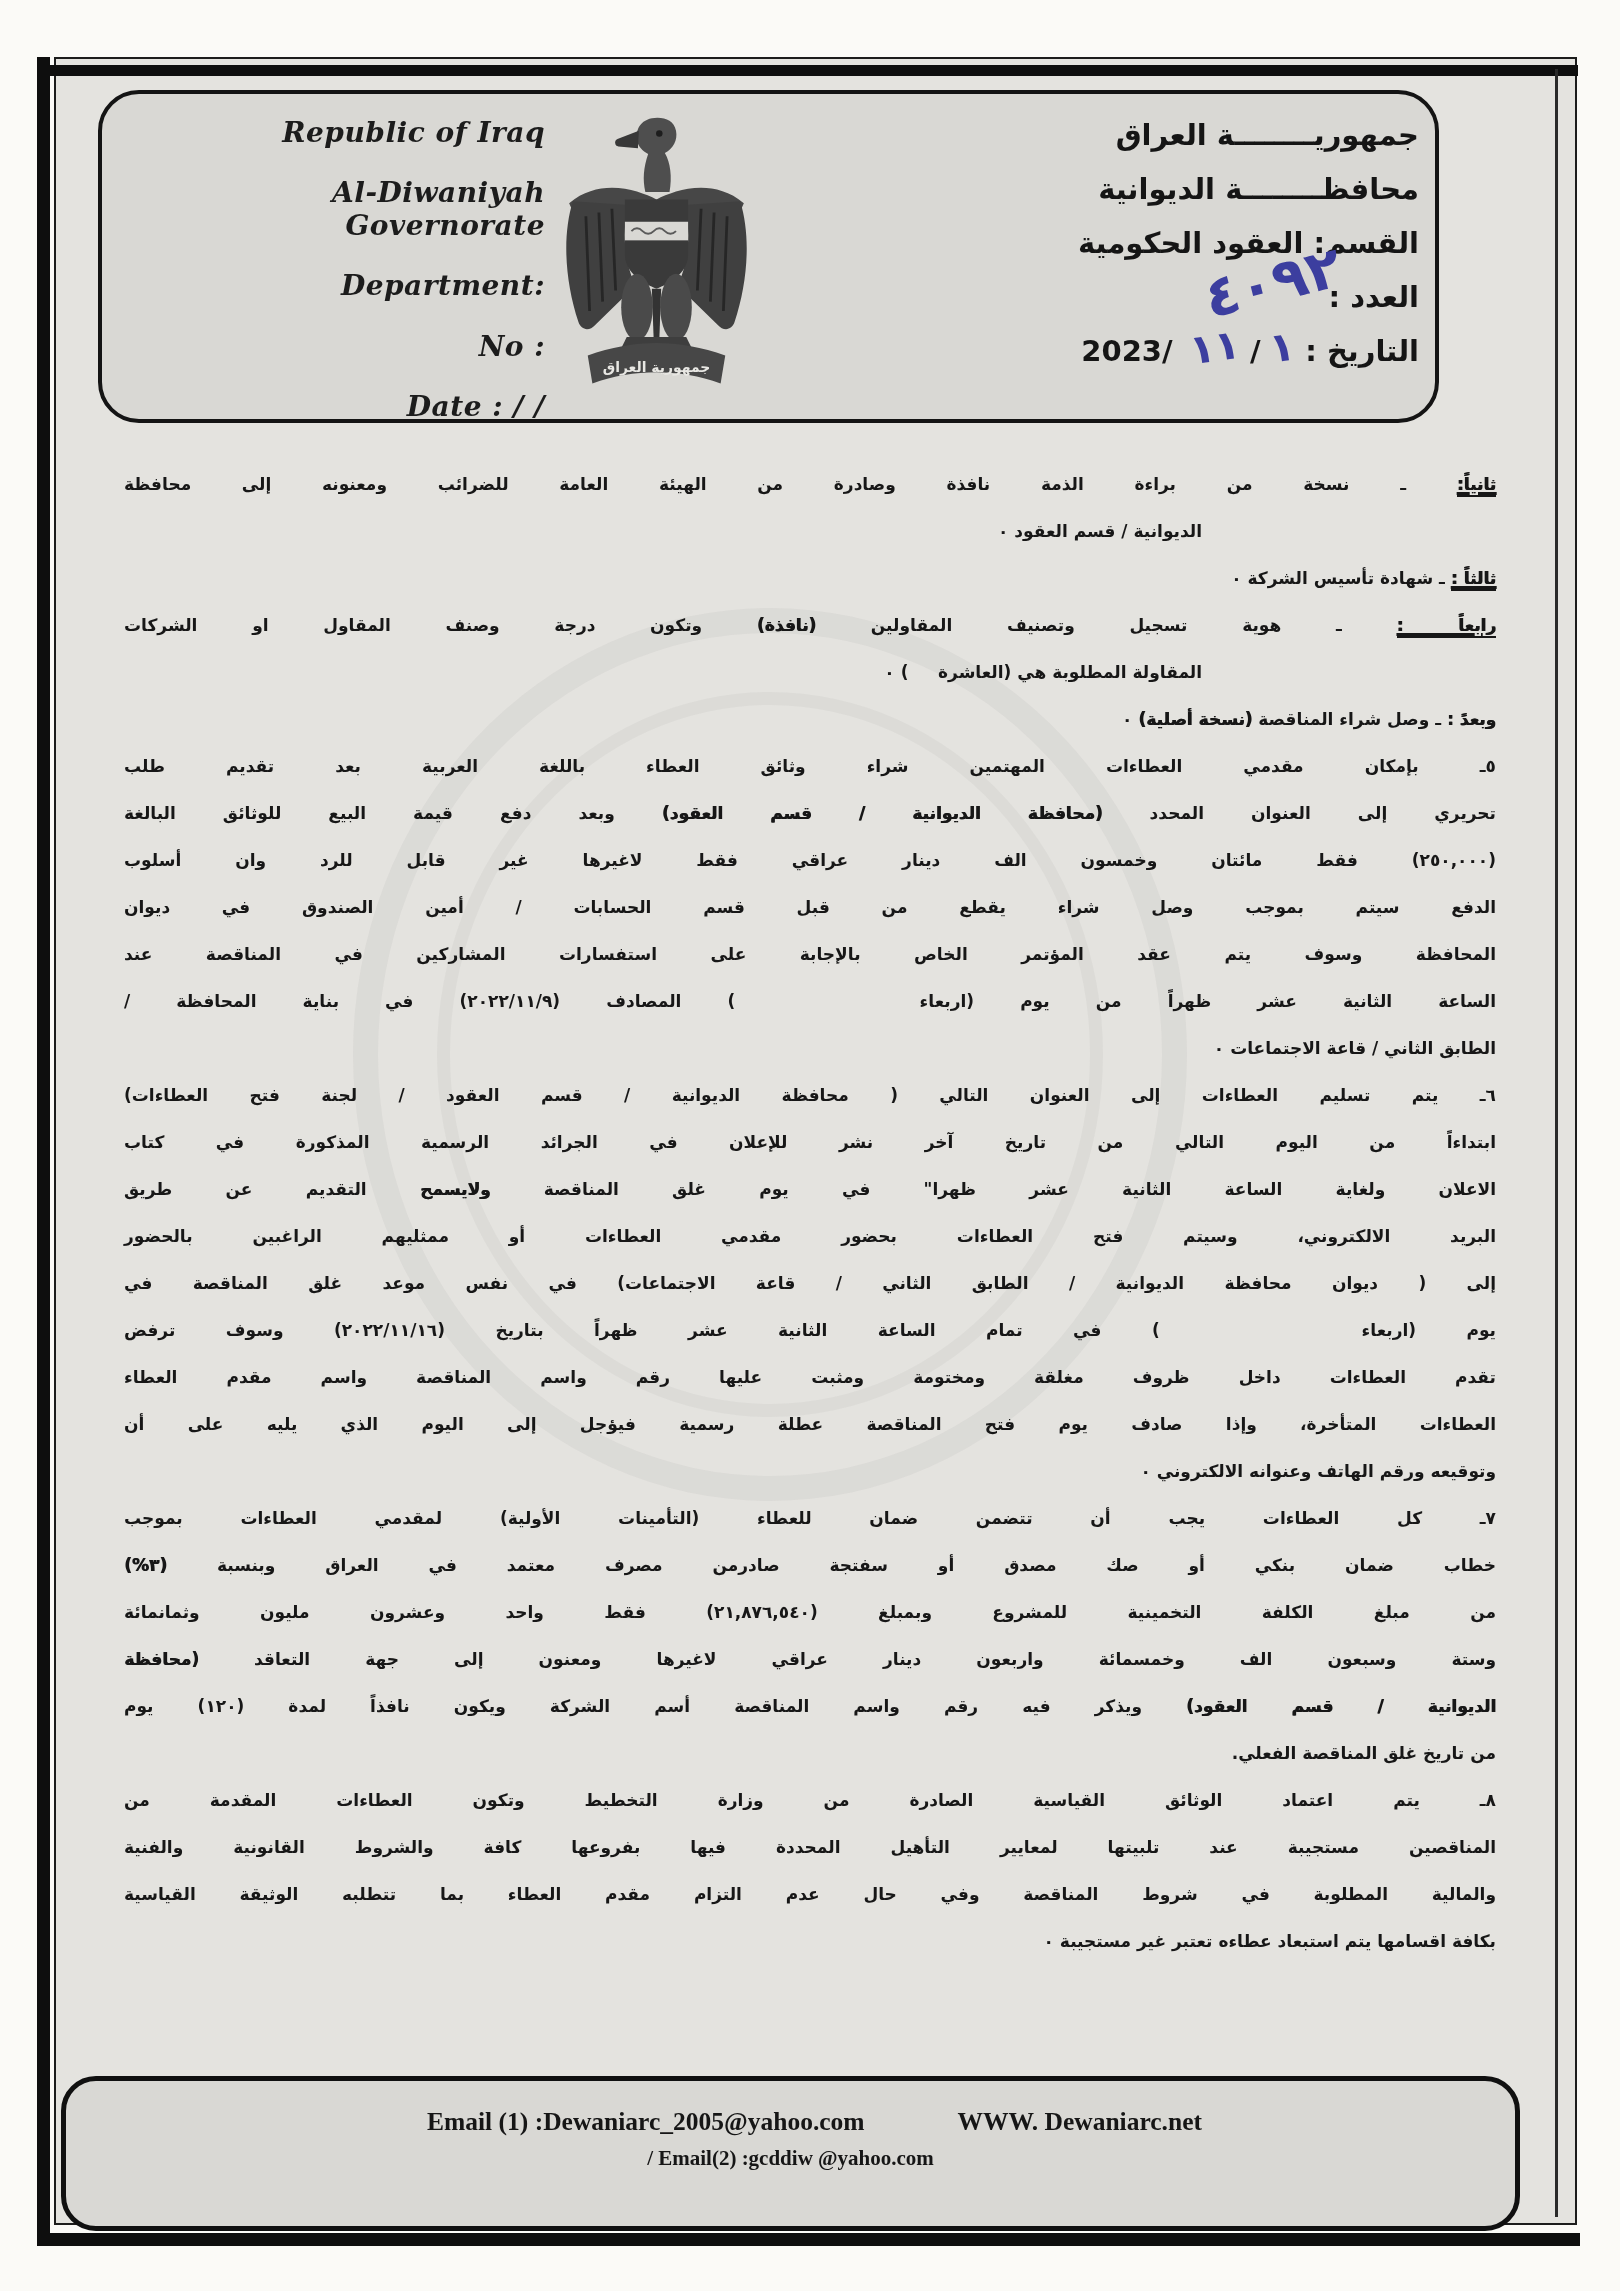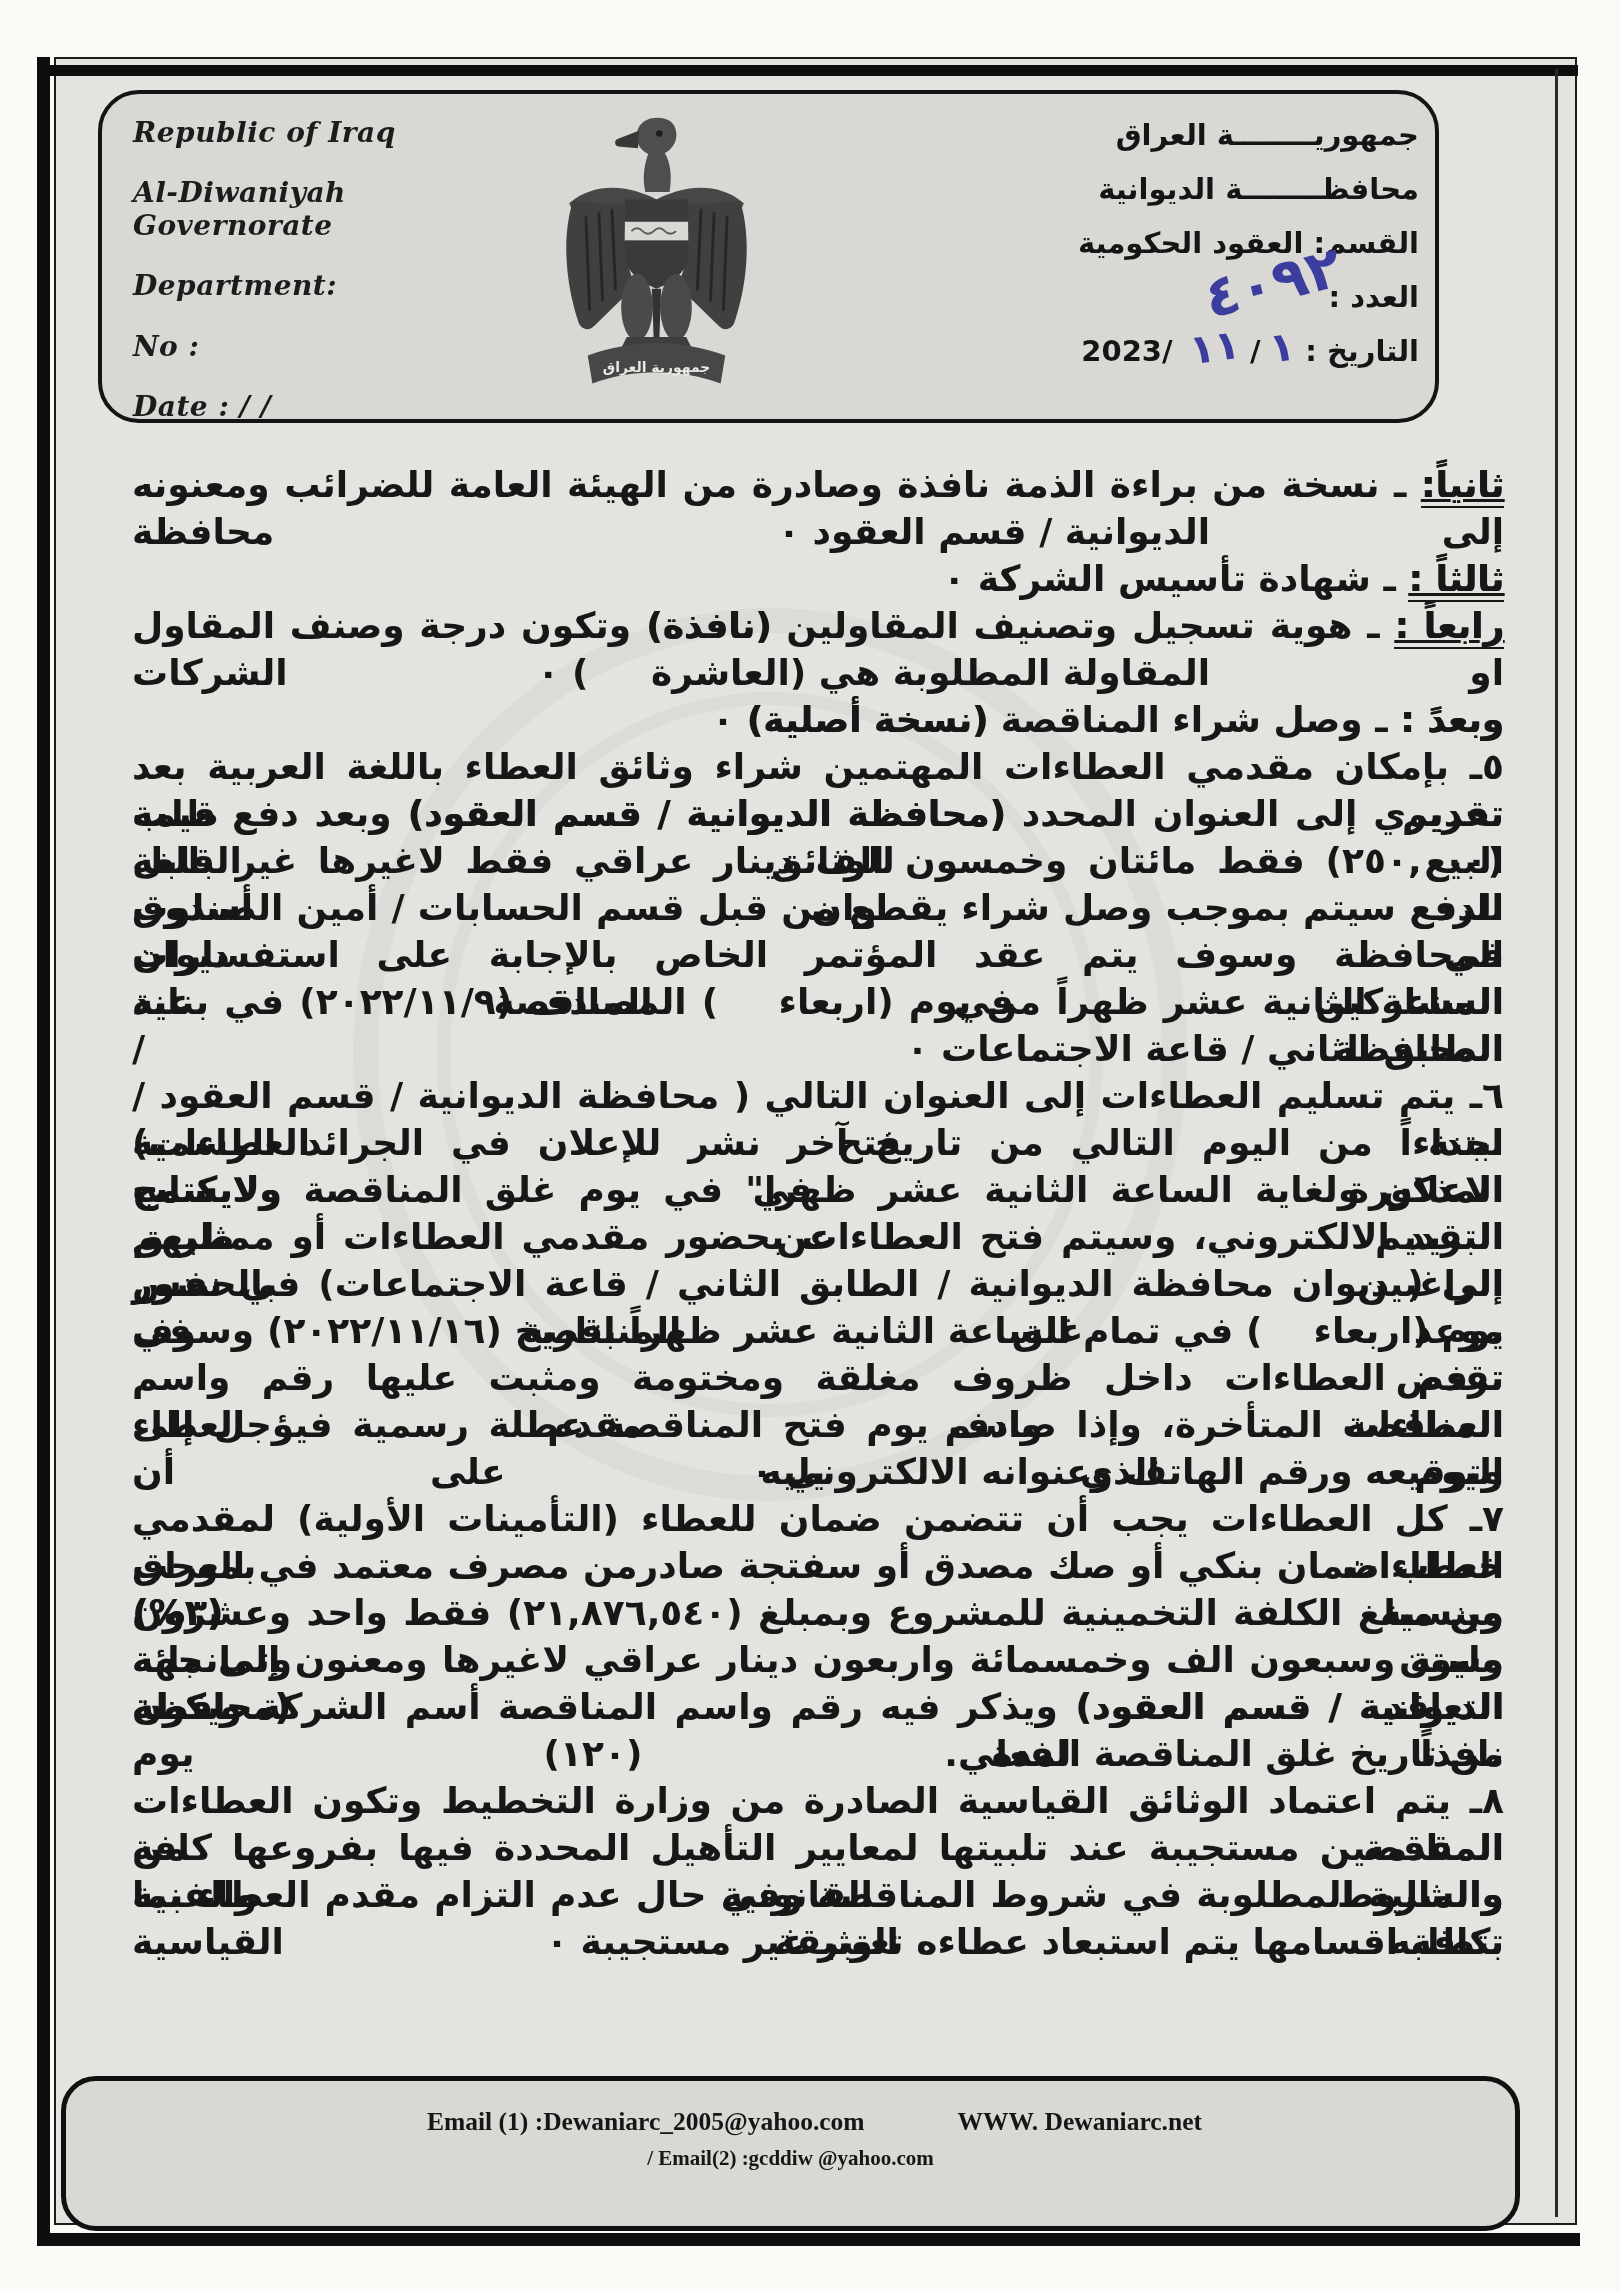--- a/index.html
+++ b/index.html
@@ -20,37 +20,37 @@
     border-radius:50%;border:25.5px solid rgba(110,110,110,0.07);}
   #watermark:after{content:"";position:absolute;inset:59px;border-radius:50%;
     border:13.7px solid rgba(110,110,110,0.06);}
 
   
   #header-box{position:absolute;left:98px;top:90px;width:1333px;height:325px;
     background:#d9d8d4;border:4.9px solid #141414;border-radius:41px;}
   .en-block{position:absolute;left:31px;top:21.6px;width:412px;
     font-family:"DejaVu Serif",serif;font-style:italic;font-weight:bold;
     font-size:28px;color:#1c1c1c;}
-  .en-line{margin-bottom:27.4px;letter-spacing:0.5px;}
+  .en-line{margin-bottom:27.4px;letter-spacing:0.5px;text-align:right;}
   #emblem{position:absolute;left:443px;top:5.9px;width:223px;height:316px;}
 
   .ar-block{position:absolute;right:16px;top:13.7px;width:421px;direction:rtl;
     font-weight:bold;color:#151515;font-size:29px;}
   .ar-line{height:54px;line-height:54px;white-space:nowrap;}
   .ar-row{display:flex;align-items:center;justify-content:flex-start;direction:rtl;}
   .hand{color:#3c3e9f;font-weight:bold;}
   #hand-number{position:absolute;right:93px;top:155px;font-size:57px;
     transform:rotate(-14deg);letter-spacing:5.9px;}
   .hand-date{font-size:41px;display:inline-block;transform:rotate(-8deg) translateY(-3.9px);
     margin:0 9.8px;}
   .date-printed{margin-right:7.8px;}
 
   
-  #body-text{position:absolute;right:116px;top:461px;width:1372px;direction:rtl;
-    font-size:36px;font-weight:bold;color:#171717;}
+  #body-text{position:absolute;right:124px;top:461px;width:1372px;direction:rtl;
+    font-size:17px;font-weight:bold;color:#171717;}
   .line{line-height:47px;height:47px;text-align:right;white-space:nowrap;overflow:visible;}
   .line.fill{text-align:justify;text-align-last:justify;white-space:normal;}
   .line.ind{padding-right:294px;}
   .b{text-shadow:0.7px 0 0 currentColor;}
   .u{text-decoration:underline;text-decoration-thickness:2.5px;
      border-bottom:2.5px solid #171717;padding-bottom:1px;}
 
   
   #footer-box{position:absolute;left:61px;top:2076px;width:1449px;height:145px;
     background:#d9d8d4;border:5.9px solid #101010;border-radius:35px;

